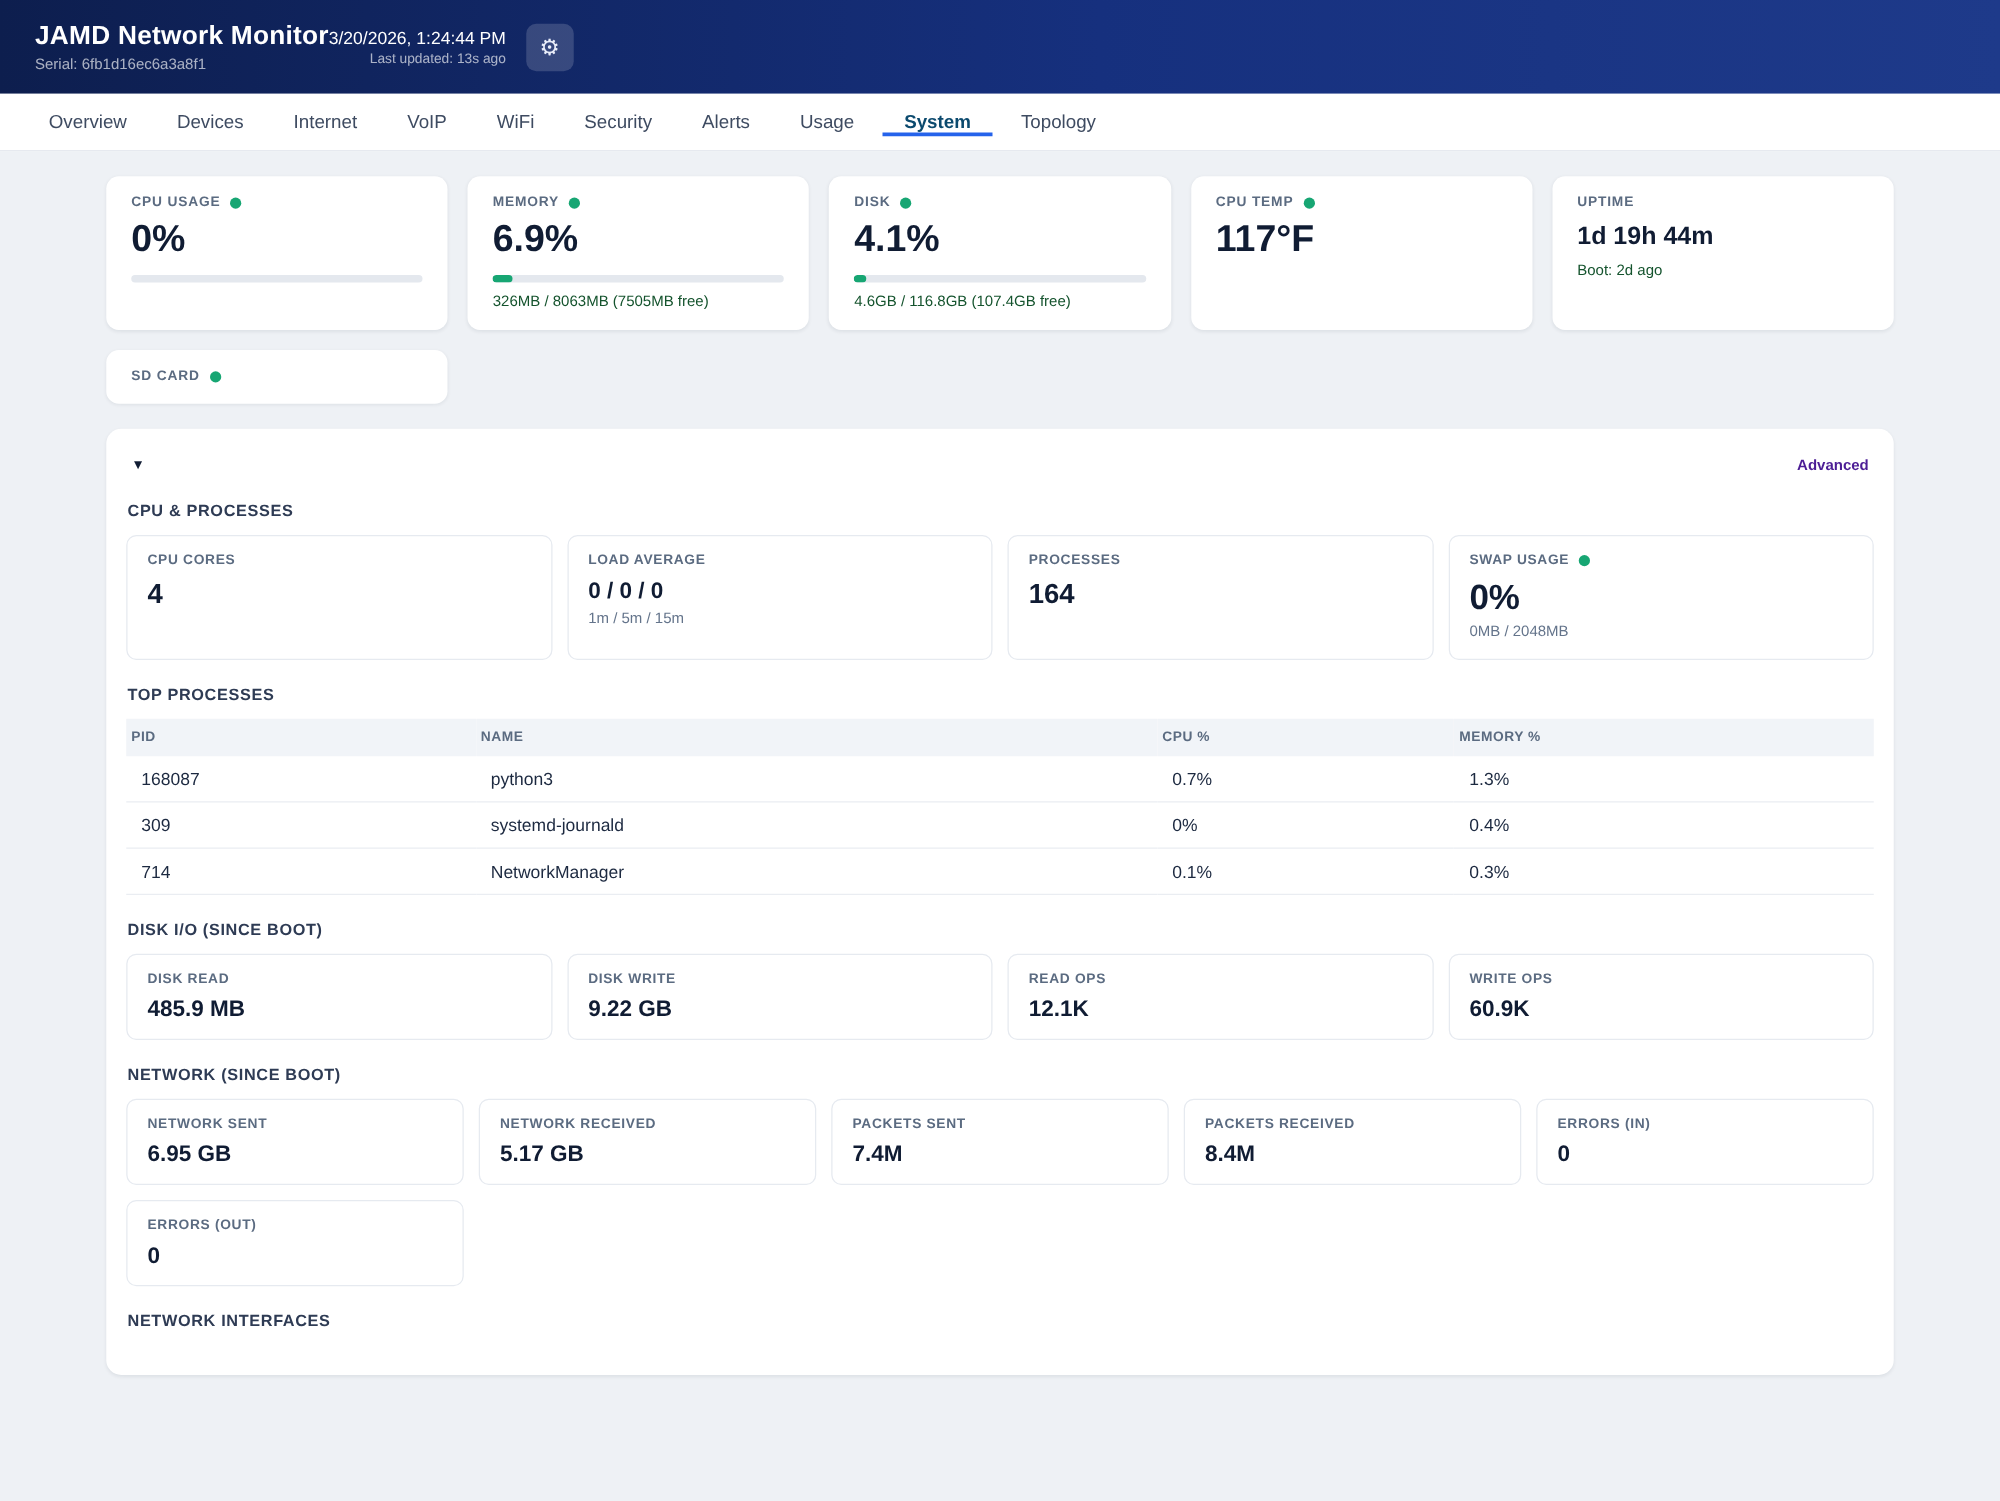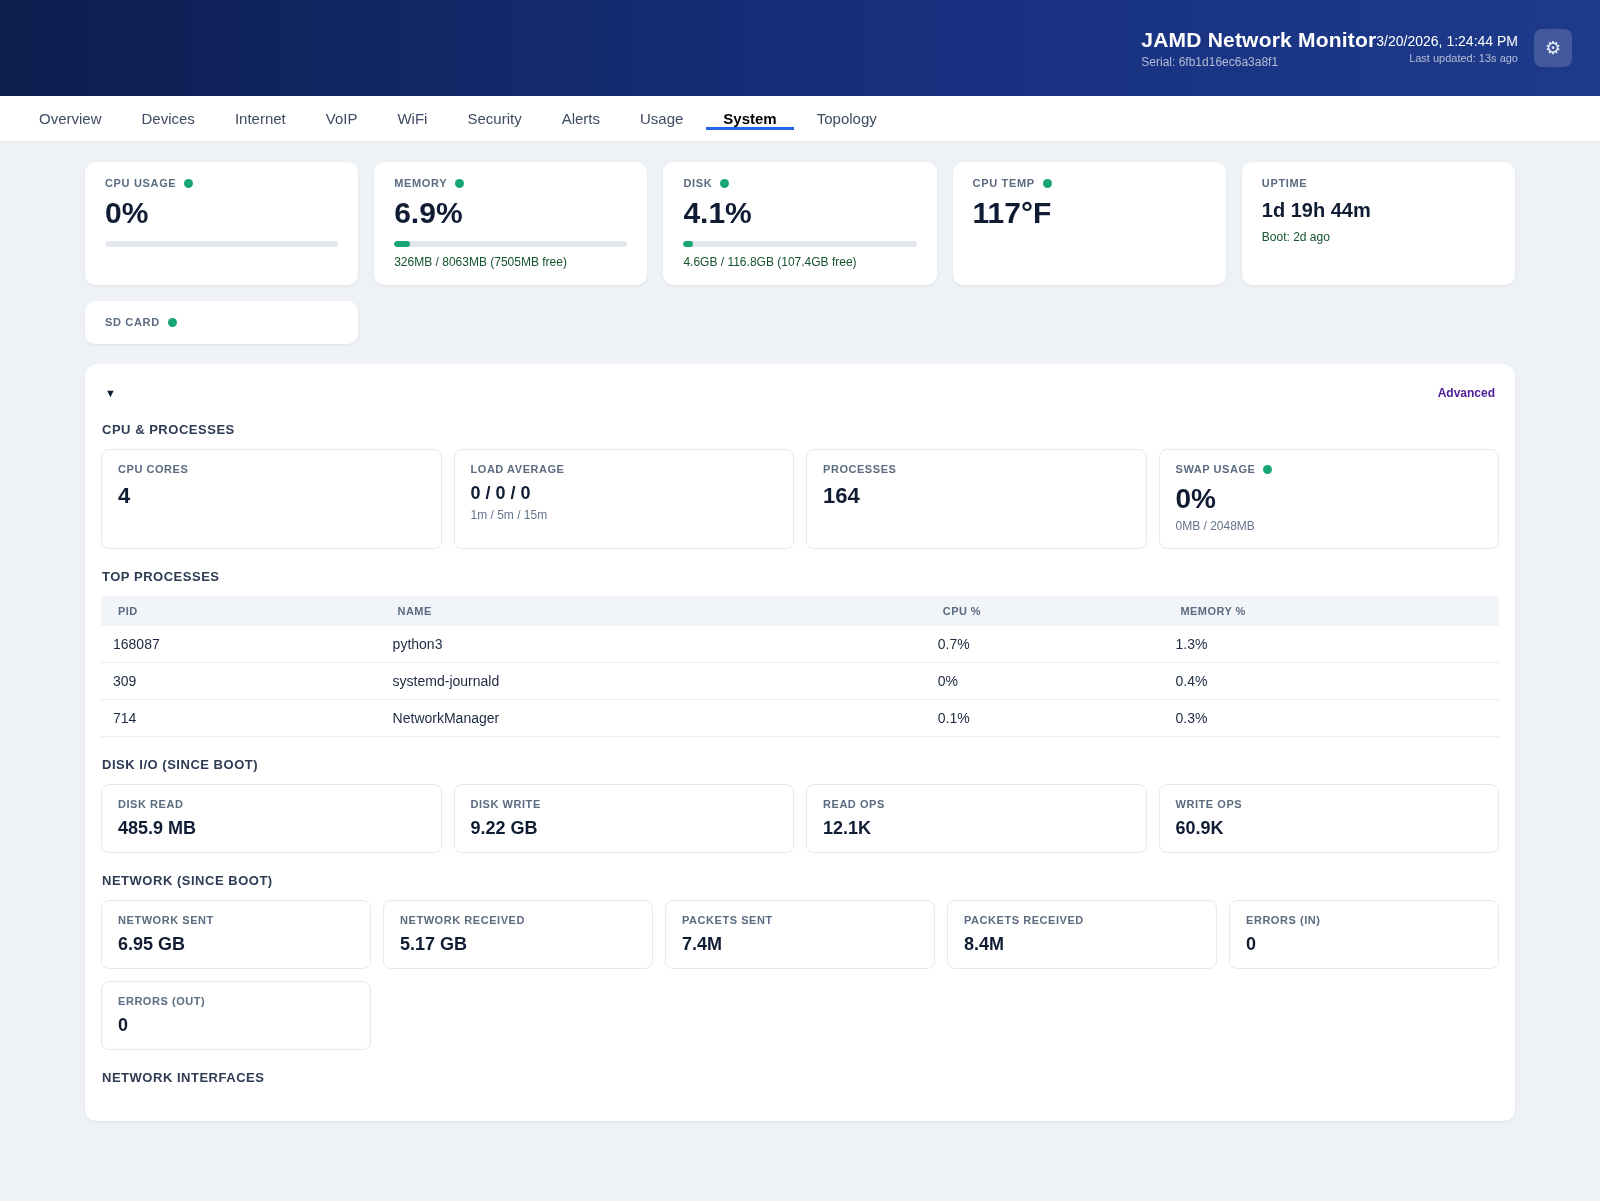--- a/index.html
+++ b/index.html
@@ -6,24 +6,24 @@
   html, body { margin: 0; padding: 0; }
   body {
     width: 1600px; height: 1201px; overflow: hidden;
     background: #eef1f5;
     font-family: "Liberation Sans", sans-serif;
     color: #0f172a;
   }
 
   
   .app-header {
-    height: 96px;
+    height: 75px;
     background: linear-gradient(90deg, #0d1e4e 0%, #16307e 55%, #1e3a8a 100%);
     color: #fff;
-    display: flex; align-items: center; justify-content: flex-end;
+    display: flex; align-items: center; justify-content: flex-start;
     padding: 0 28px;
   }
   .app-title { margin: 0; font-size: 21px; font-weight: bold; letter-spacing: .2px; }
   .serial { font-size: 12px; color: rgba(255,255,255,.65); margin-top: 3px; }
   .header-right { display: flex; align-items: center; gap: 16px; }
   .header-time { text-align: right; }
   .datetime { font-size: 14px; }
   .last-updated { font-size: 11px; color: rgba(255,255,255,.65); margin-top: 3px; }
   .gear-btn {
     width: 38px; height: 38px; border-radius: 8px; border: none;
@@ -34,21 +34,21 @@
   
   .main-nav {
     background: #fff; border-bottom: 1px solid #e6e9ef;
     display: flex; align-items: center; height: 46px; padding: 0 22px; gap: 6px;
   }
   .tab {
     display: flex; align-items: center; padding: 0 17px;
     font-size: 15px; color: #3e4b61; cursor: pointer;
     border-bottom: 3px solid transparent; border-top: 3px solid transparent;
   }
-  .tab.active { color: #000000; font-weight: bold; border-bottom-color: #2563eb; }
+  .tab.active { color: #0c4a6e; font-weight: bold; border-bottom-color: #2563eb; }
 
   
   .main { padding: 20px 85px 0; }
 
   .stats-grid {
     display: grid; grid-template-columns: repeat(5, 1fr);
     gap: 16px;
   }
   .stat-card {
     background: #fff; border-radius: 10px;
@@ -90,21 +90,21 @@
   .icard-value { font-size: 22px; font-weight: bold; color: #101c33; margin-top: 8px; }
   .icard-value.md { font-size: 18px; }
   .icard-value.lg { font-size: 28px; }
   .icard-value.sm { font-size: 18px; }
   .icard-detail { font-size: 12px; color: #64748b; margin-top: 4px; }
 
   table { width: 100%; border-collapse: collapse; }
   thead th {
     background: #f1f4f8; text-align: left;
     font-size: 11px; font-weight: bold; letter-spacing: .04em; color: #5b6b81;
-    padding: 9px 17px;
+    padding: 9px 4px;
     margin-left: 38px;
   }
   tbody td {
     padding: 10px 12px; border-bottom: 1px solid #eaedf2;
     font-size: 14px; color: #1c2940;
   }
   .proc-table th:nth-child(1) { width: 20%; }
   .proc-table th:nth-child(2) { width: 39%; }
   .proc-table th:nth-child(3) { width: 17%; }
   .proc-table th:nth-child(4) { width: 24%; }

